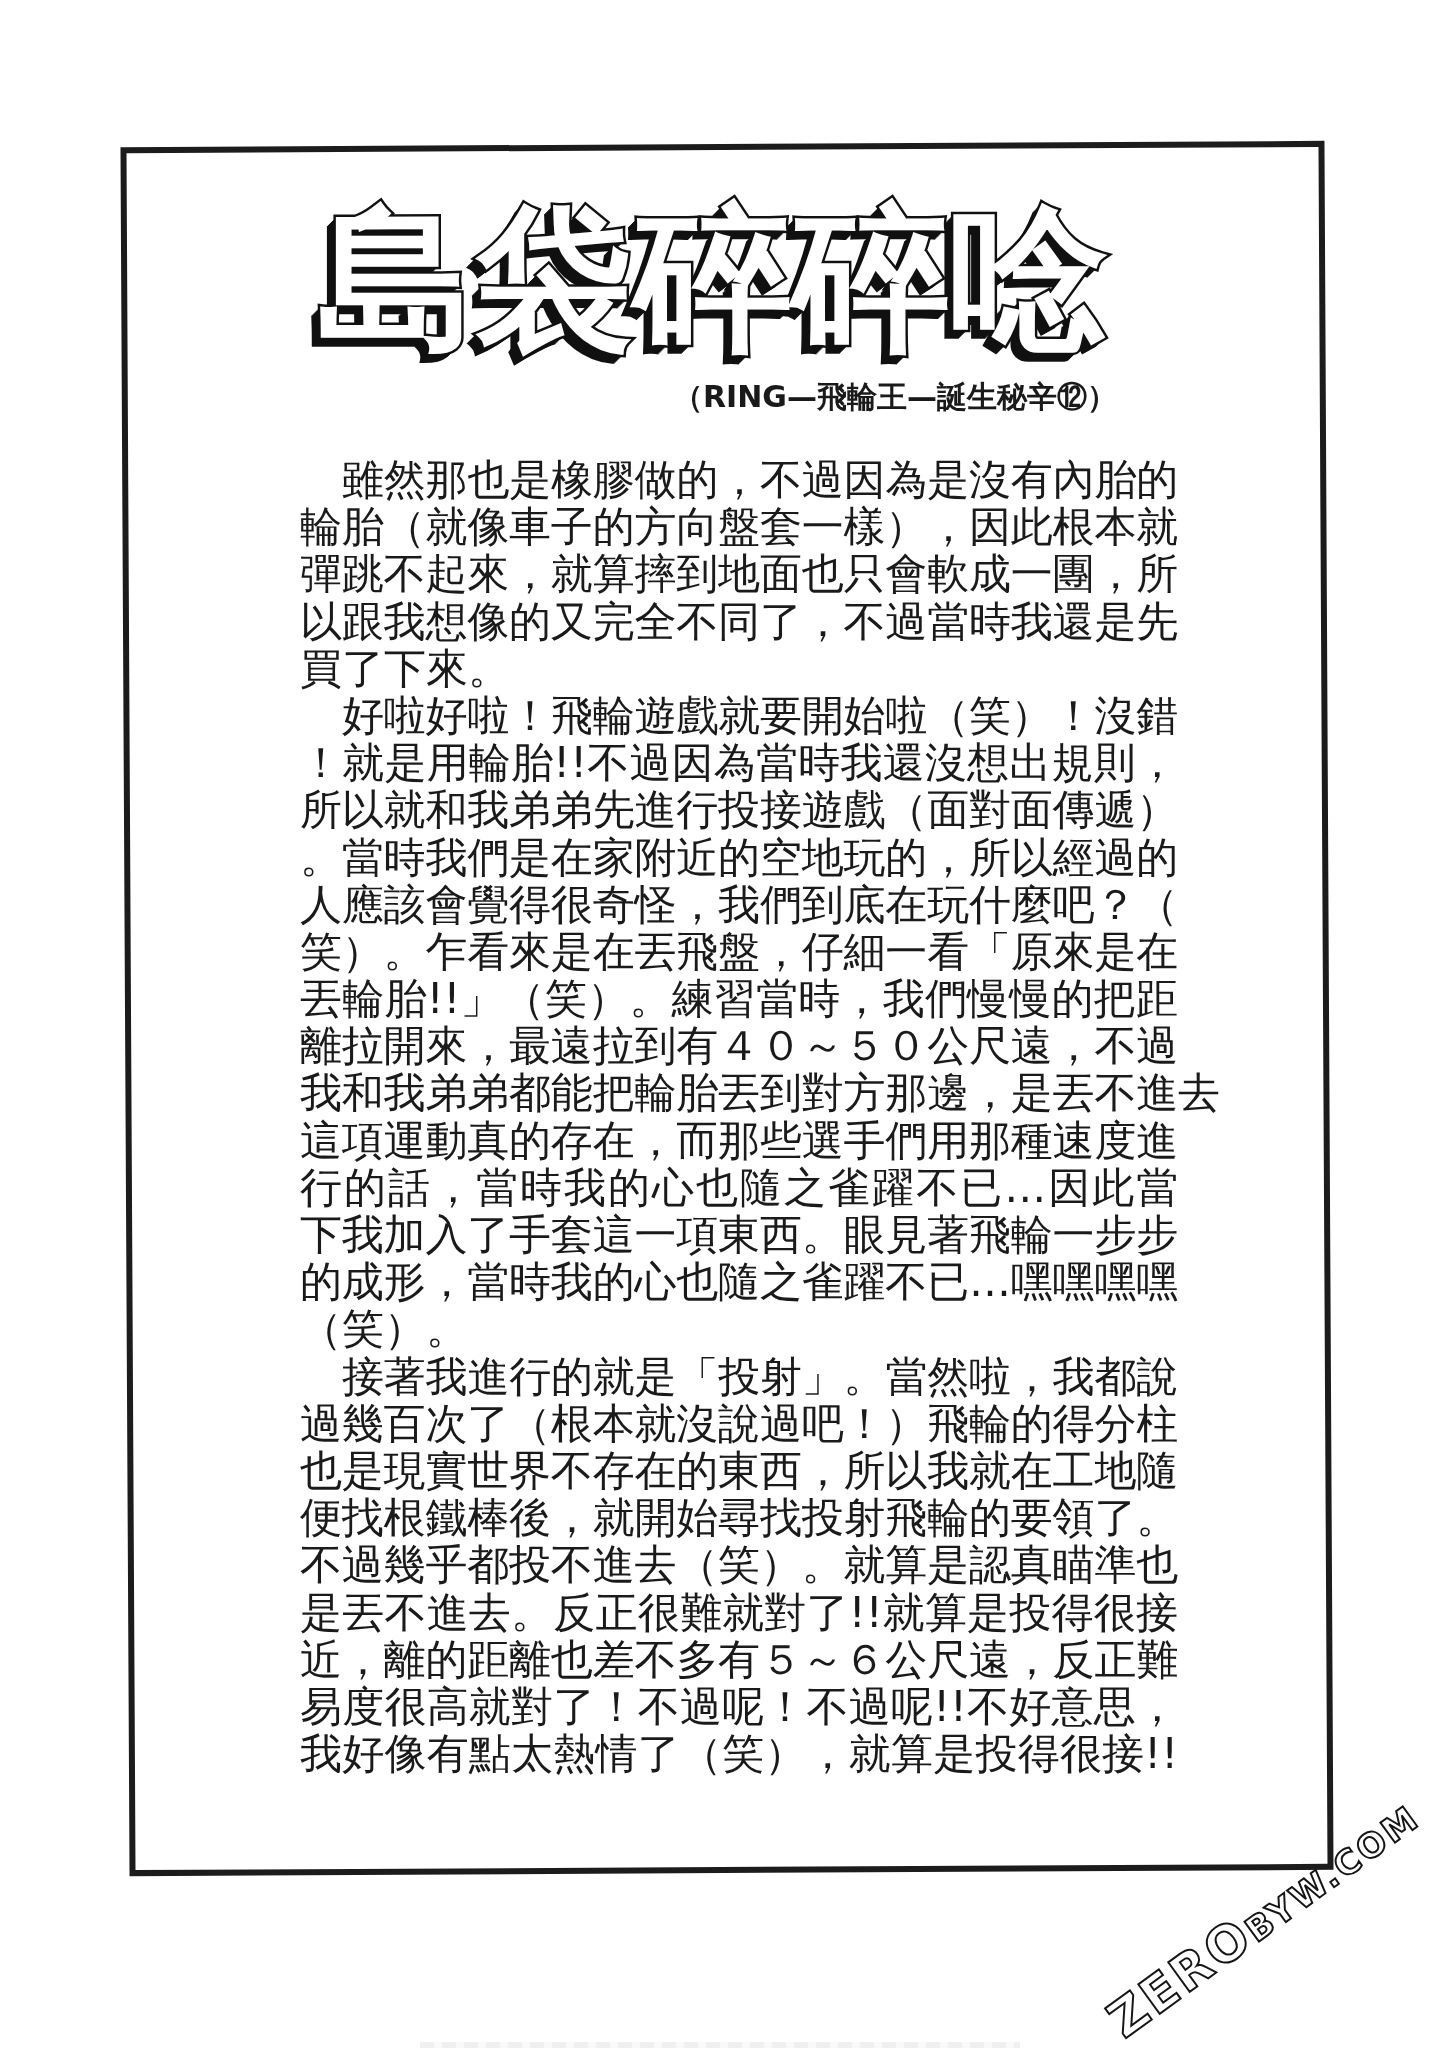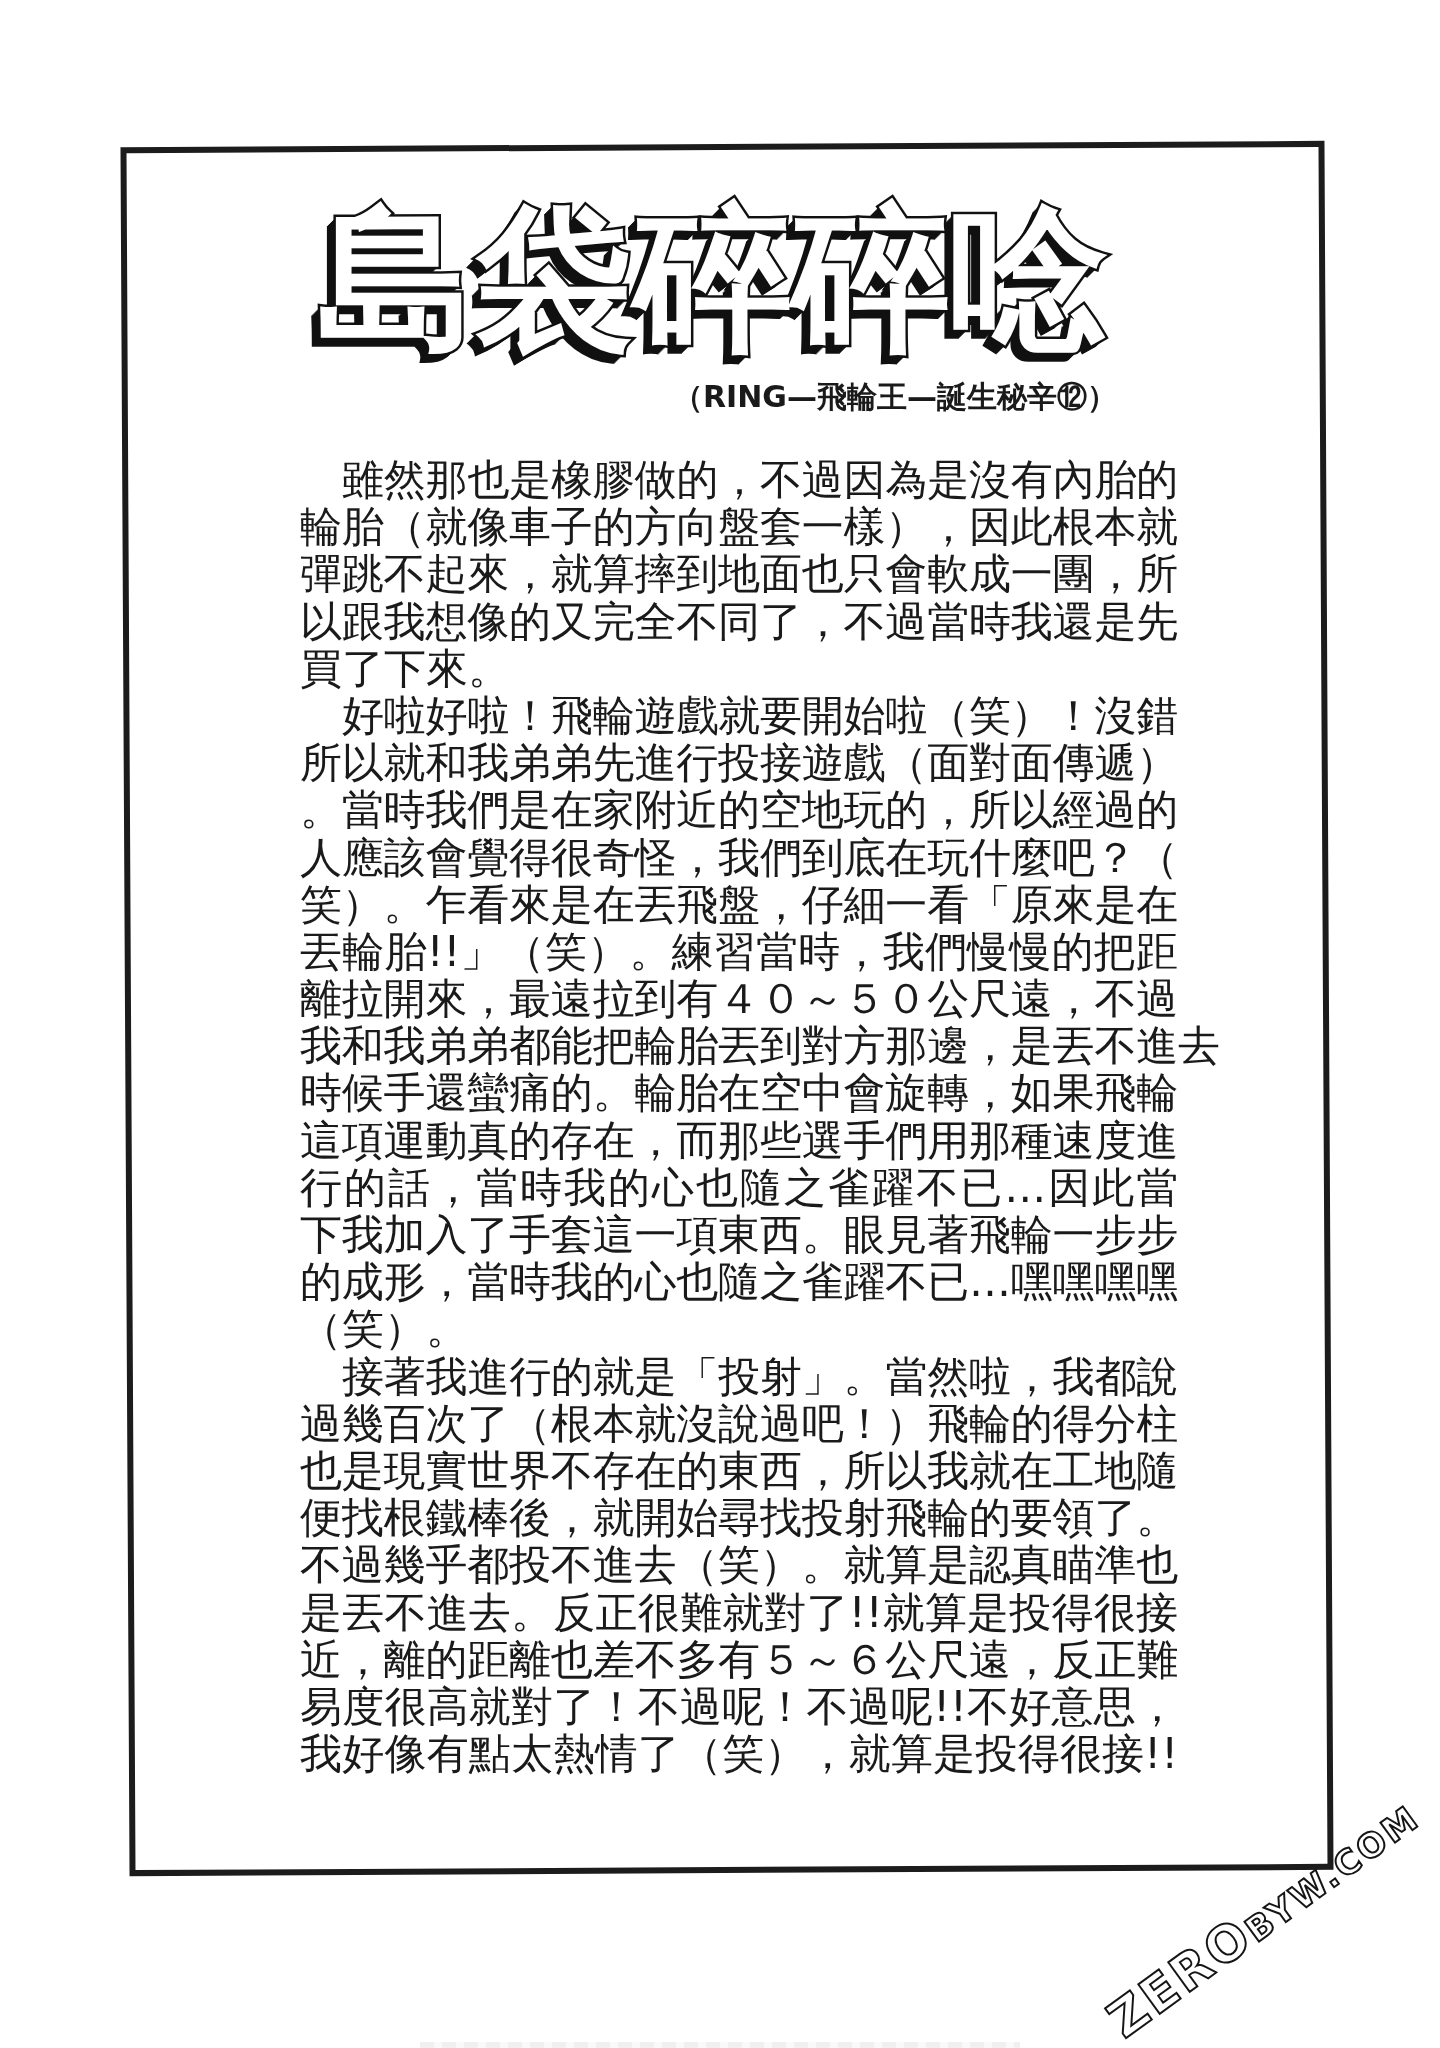--- a/index.html
+++ b/index.html
@@ -114,28 +114,28 @@
 
 <div class="subtitle">（RING—飛輪王—誕生秘辛⑫）</div>
 
 <div class="article-body">
   <div class="line full indent" style=""><span style="letter-spacing: -0.2px;">雖然那也是橡膠做的，不過因為是沒有內胎的</span></div>
   <div class="line full" style=""><span style="letter-spacing: -0.190476px;">輪胎（就像車子的方向盤套一樣），因此根本就</span></div>
   <div class="line full" style=""><span style="letter-spacing: -0.190476px;">彈跳不起來，就算摔到地面也只會軟成一團，所</span></div>
   <div class="line full" style=""><span style="letter-spacing: -0.190476px;">以跟我想像的又完全不同了，不過當時我還是先</span></div>
   <div class="line short"><span>買了下來。</span></div>
   <div class="line full indent" style=""><span style="letter-spacing: -0.2px;">好啦好啦！飛輪遊戲就要開始啦（笑）！沒錯</span></div>
+  <div class="line full" style=""><span>！就是用輪胎!!不過因為當時我還沒想出規則，</span></div>
   <div class="line full" style=""><span style="letter-spacing: -0.190476px; margin-top: 44px;">所以就和我弟弟先進行投接遊戲（面對面傳遞）</span></div>
   <div class="line full" style=""><span style="letter-spacing: -0.190476px;">。當時我們是在家附近的空地玩的，所以經過的</span></div>
   <div class="line full" style=""><span style="letter-spacing: -0.190476px;">人應該會覺得很奇怪，我們到底在玩什麼吧？（</span></div>
   <div class="line full" style=""><span style="letter-spacing: -0.190476px;">笑）。乍看來是在丟飛盤，仔細一看「原來是在</span></div>
   <div class="line full" style=""><span>丟輪胎!!」（笑）。練習當時，我們慢慢的把距</span></div>
   <div class="line full" style=""><span style="letter-spacing: -0.190476px;">離拉開來，最遠拉到有４０～５０公尺遠，不過</span></div>
   <div class="line full" style=""><span style="letter-spacing: -0.190476px;">我和我弟弟都能把輪胎丟到對方那邊，是丟不進去</span></div>
-  <div class="line full" style=""><span style="letter-spacing: -0.190476px;">時候手還蠻痛的。輪胎在空中會旋轉，如果飛輪</span></div>
   <div class="line full" style=""><span style="letter-spacing: -0.190476px;">這項運動真的存在，而那些選手們用那種速度進</span></div>
   <div class="line full" style=""><span style="letter-spacing: -0.190476px;">行的話，當時我的心也隨之雀躍不已…因此當</span></div>
   <div class="line full" style=""><span style="letter-spacing: -0.190476px;">下我加入了手套這一項東西。眼見著飛輪一步步</span></div>
   <div class="line full" style=""><span style="letter-spacing: -0.190476px;">的成形，當時我的心也隨之雀躍不已…嘿嘿嘿嘿</span></div>
   <div class="line short"><span>（笑）。</span></div>
   <div class="line full indent" style=""><span style="letter-spacing: -0.2px; margin-top: 28px;">接著我進行的就是「投射」。當然啦，我都說</span></div>
   <div class="line full" style=""><span style="letter-spacing: -0.190476px;">過幾百次了（根本就沒說過吧！）飛輪的得分柱</span></div>
   <div class="line full" style=""><span style="letter-spacing: -0.190476px;">也是現實世界不存在的東西，所以我就在工地隨</span></div>
   <div class="line full" style=""><span style="letter-spacing: -0.190476px;">便找根鐵棒後，就開始尋找投射飛輪的要領了。</span></div>
   <div class="line full" style=""><span style="letter-spacing: -0.190476px;">不過幾乎都投不進去（笑）。就算是認真瞄準也</span></div>

